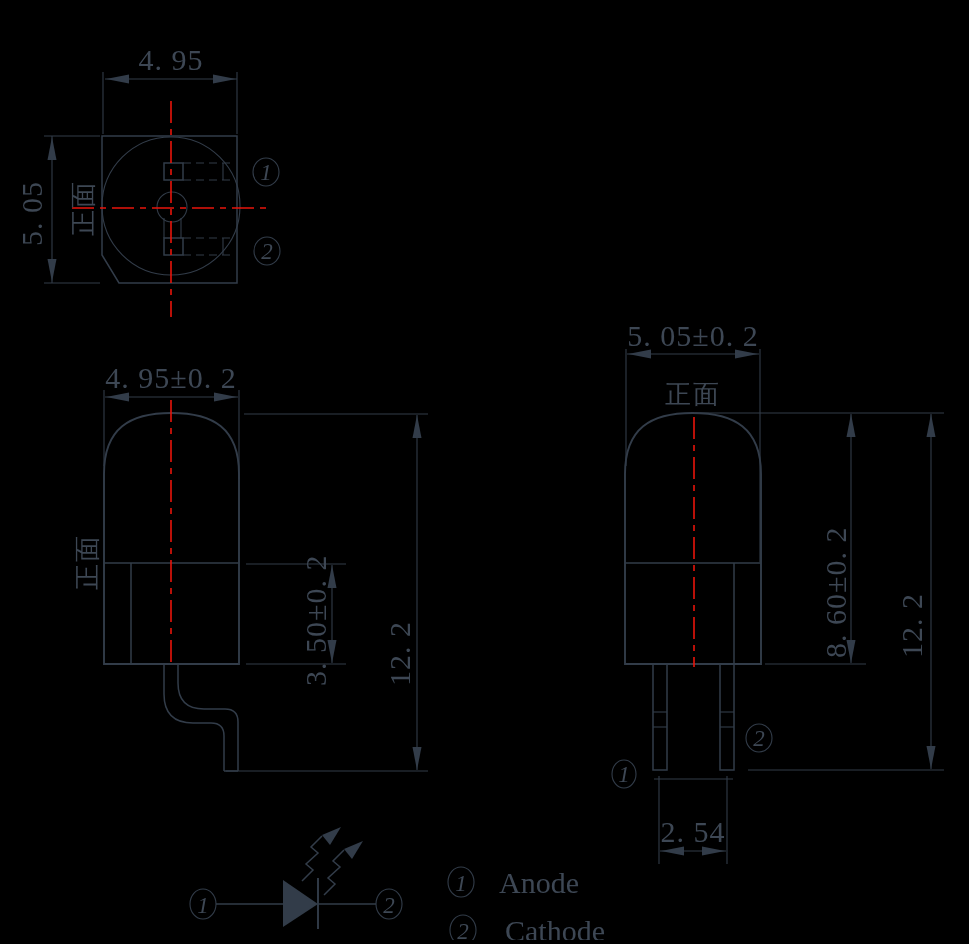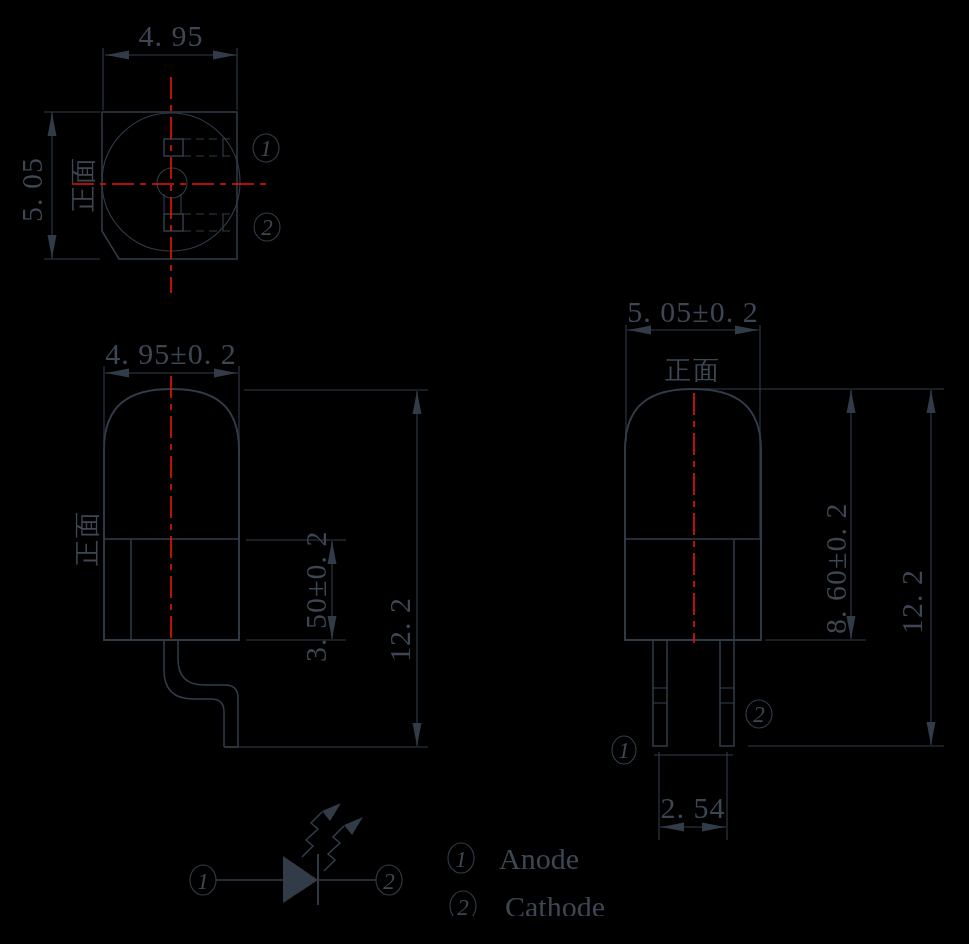--- a/index.html
+++ b/index.html
@@ -1,19 +1,19 @@
 <!DOCTYPE html>
 <html style="--background: #000000; --line: #323c49; --text: #3d4754; --centerline: #e8140b;"><head>
 <meta charset="utf-8">
 <style>
   :root{
     --background:#000000; --line:#323c49; --text:#3d4754; --centerline:#e8140b;
   }
   html,body{margin:0;padding:0;background:var(--background);}
-  #stage{position:relative;width:969px;height:916px;background:var(--background);overflow:hidden;}
+  #stage{position:relative;width:969px;height:916px;background:var(--background);overflow:hidden;margin-top:24px;}
   svg{display:block}
   .ln{stroke:var(--line);fill:none;stroke-width:1.1px;}
   .md{stroke-width:1.5px;}
   .bd{stroke-width:1.9px;}
   .fil{fill:var(--line);stroke:none;}
   .red{stroke:var(--centerline);stroke-width:1.6px;fill:none;}
   .cl{stroke-dasharray:22 6 6 6;}
   .hid{stroke-dasharray:8 5;}
   text{fill:var(--text);font-family:"Liberation Serif","DejaVu Serif",serif;}
   .dim{font-size:30px;letter-spacing:1px;}

